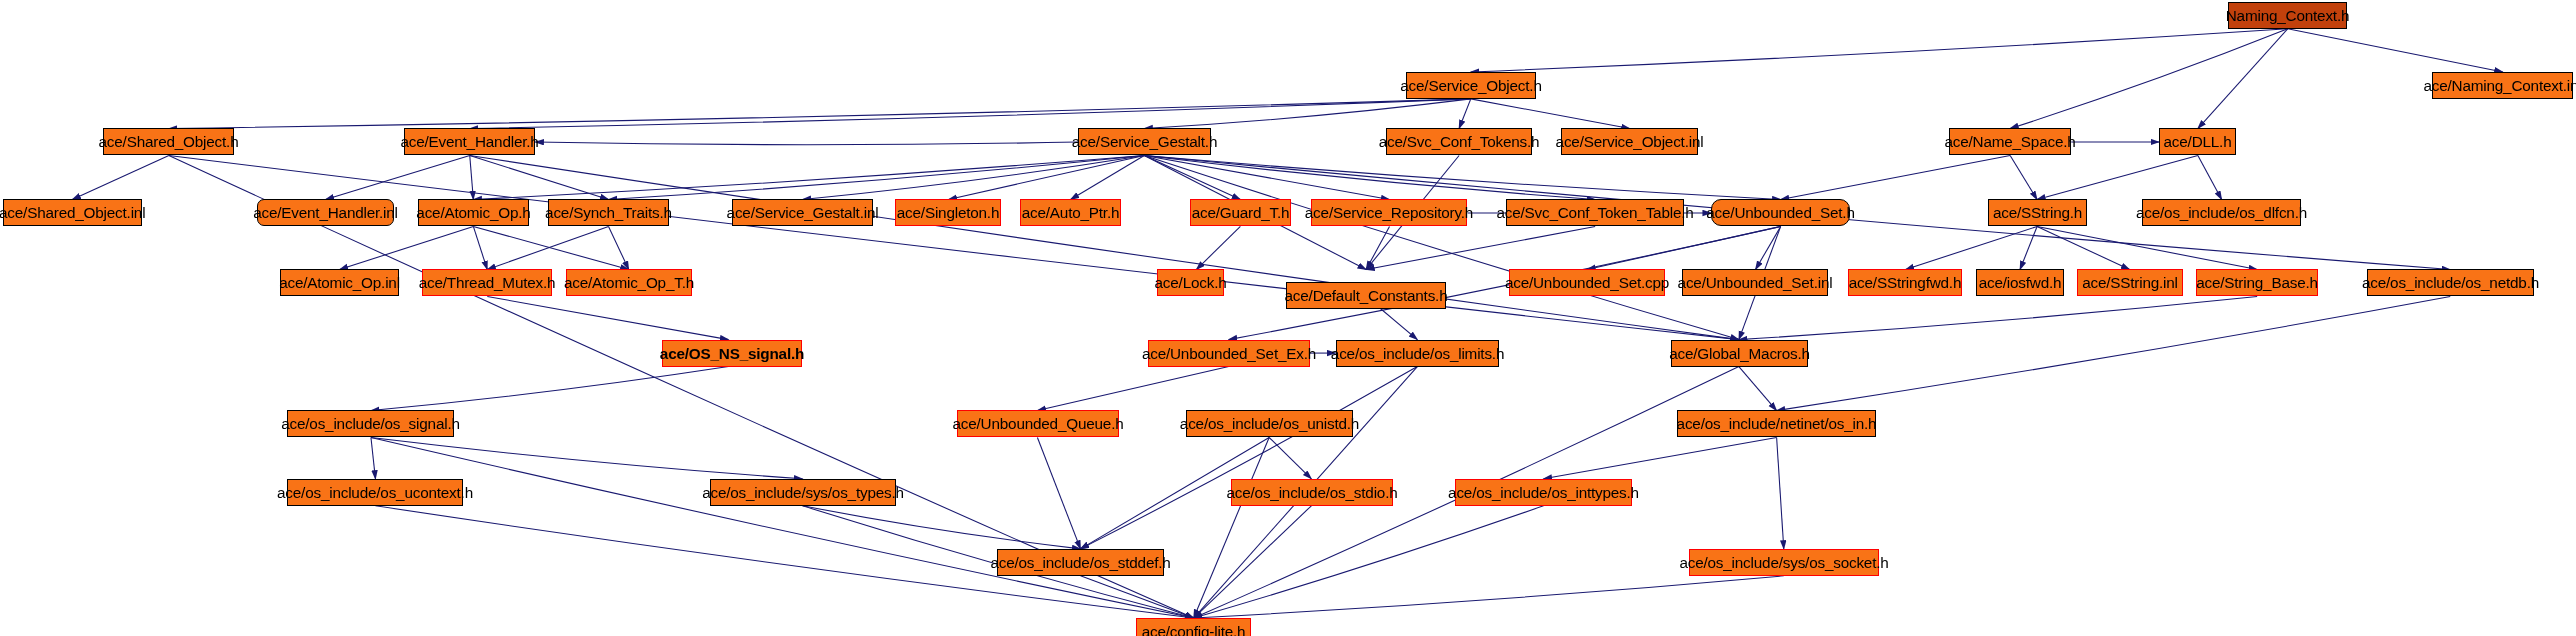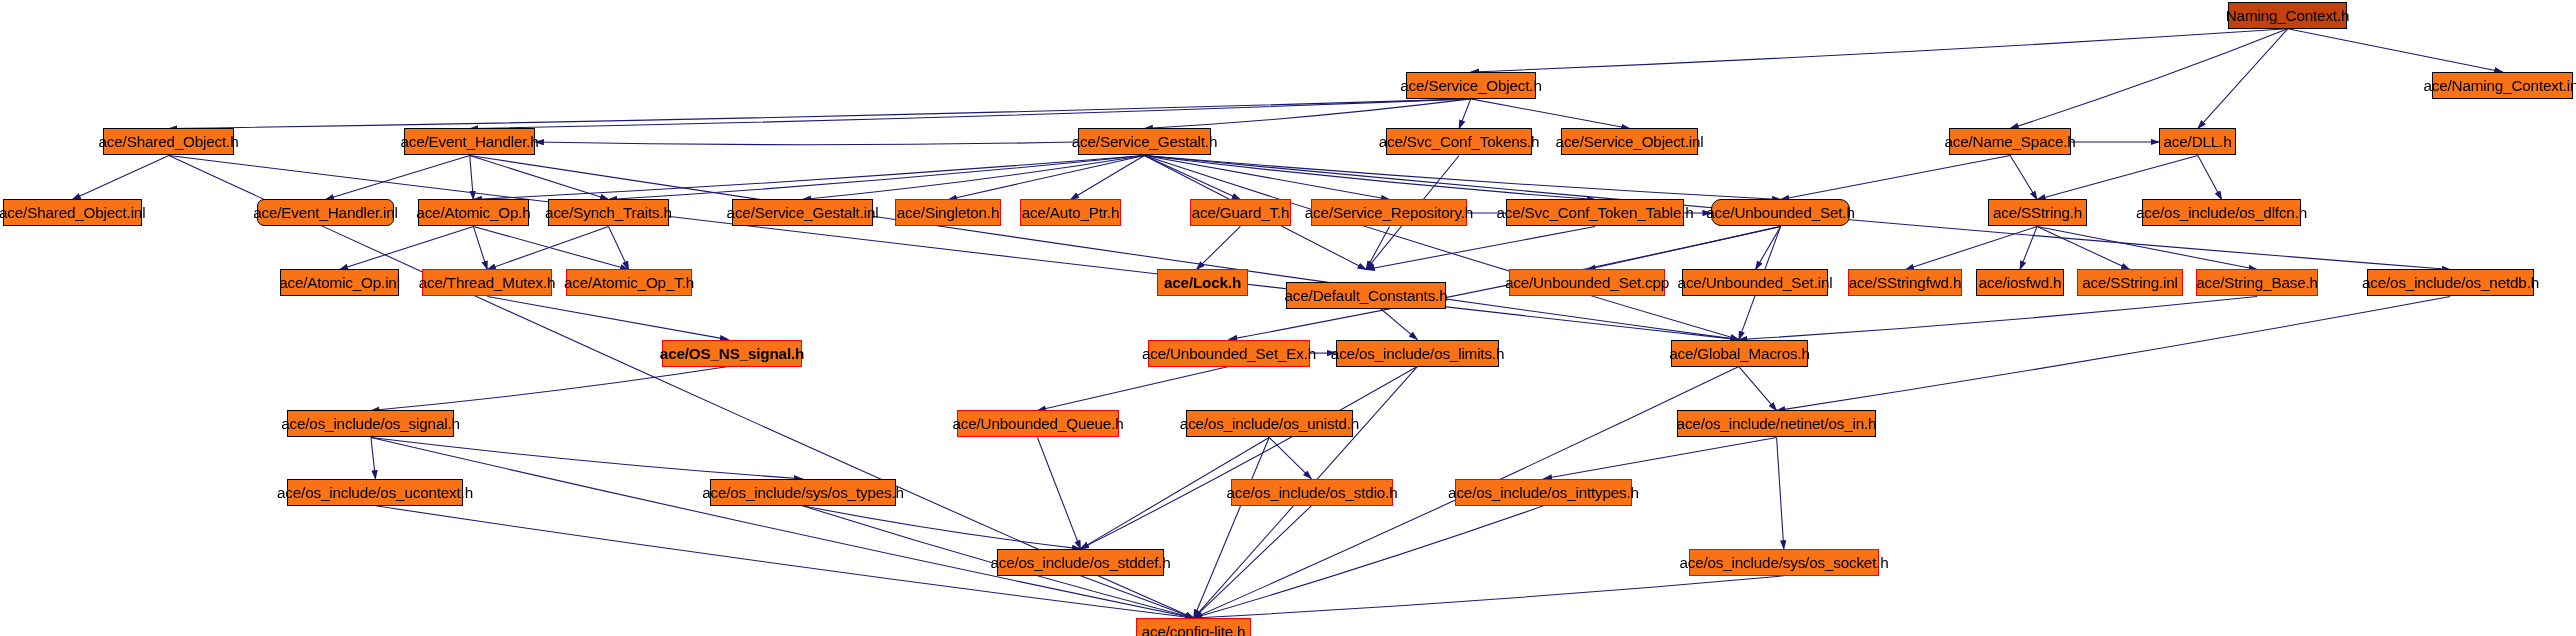--- a/index.html
+++ b/index.html
@@ -211,21 +211,21 @@
       </div>
       <div class="node" style="left: 280px; top: 269px; width: 119px;">
         <span>ace/Atomic_Op.inl</span>
       </div>
       <div class="node red" style="left: 422px; top: 269px; width: 130px;">
         <span>ace/Thread_Mutex.h</span>
       </div>
       <div class="node red" style="left: 566px; top: 269px; width: 126px;">
         <span>ace/Atomic_Op_T.h</span>
       </div>
-      <div class="node red" style="left: 1157px; top: 269px; width: 91px; font-weight: bold;">
+      <div class="node red" style="left: 1157px; top: 269px; width: 67px;">
         <span>ace/Lock.h</span>
       </div>
       <div class="node" style="left: 1286px; top: 282px; width: 160px;">
         <span>ace/Default_Constants.h</span>
       </div>
       <div class="node red" style="left: 1509px; top: 269px; width: 156px;">
         <span>ace/Unbounded_Set.cpp</span>
       </div>
       <div class="node" style="left: 1682px; top: 269px; width: 146px;">
         <span>ace/Unbounded_Set.inl</span>

